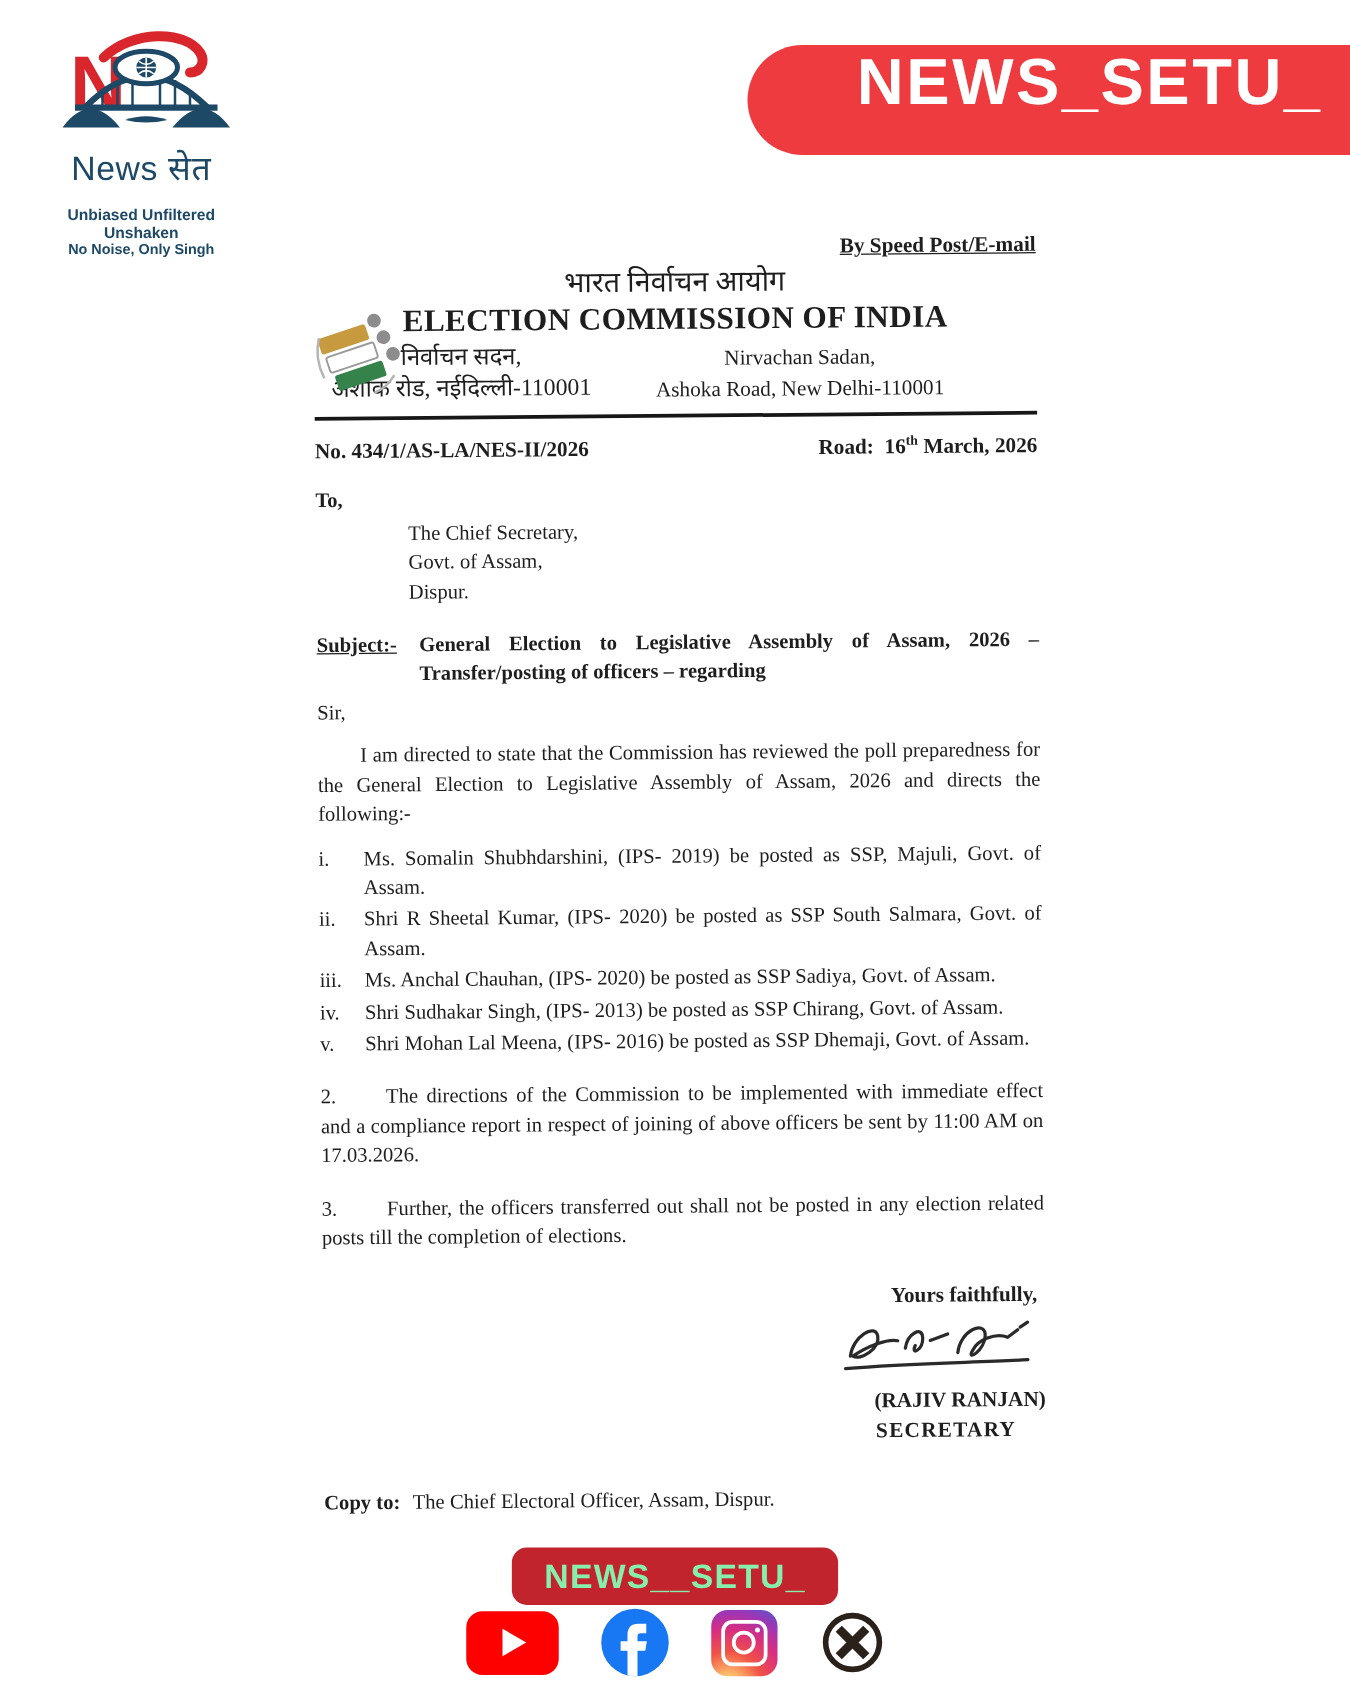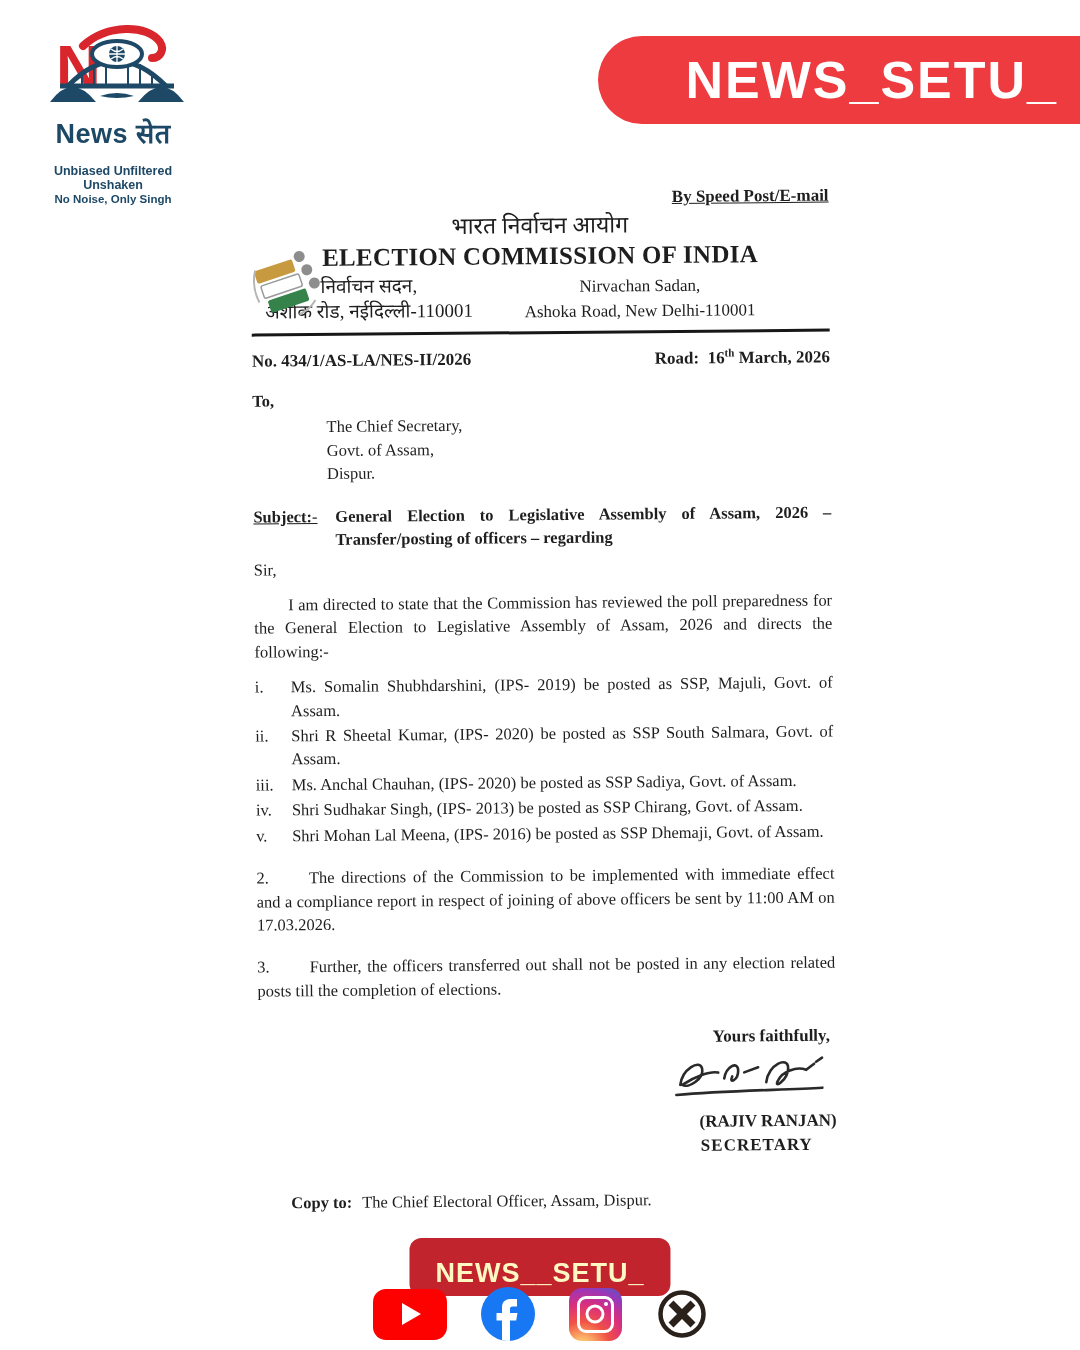--- a/index.html
+++ b/index.html
@@ -3,26 +3,26 @@
 <meta charset="utf-8">
 <style>
   html,body{margin:0;padding:0;}
   body{
     width:1080px;height:1350px;background:#ffffff;position:relative;overflow:hidden;
     font-family:"Liberation Serif",serif;color:#1e1e1e;
   }
   
   .brand{position:absolute;left:28px;top:20px;width:170px;text-align:center;
          color:#1d4866;font-family:"Liberation Sans",sans-serif;}
-  .brand-name{font-size:27px;font-weight:bold;letter-spacing:.5px;line-height:1.05;}
+  .brand-name{font-size:27px;font-weight:normal;letter-spacing:.5px;line-height:1.05;}
   .brand-tag1{font-size:12.5px;font-weight:bold;margin-top:16px;}
   .brand-tag2{font-size:11.5px;font-weight:bold;margin-top:1px;}
   
   .top-banner{position:absolute;top:36px;left:598px;right:0;height:88px;background:#ee3b40;
-    border-radius:44px 0 0 44px;display:flex;align-items:center;justify-content:flex-end;
+    border-radius:44px 0 0 44px;display:flex;align-items:flex-start;justify-content:flex-end;
     padding-right:22px;color:#fff;font-family:"Liberation Sans",sans-serif;font-weight:700;
     font-size:52px;letter-spacing:2px;}
   
   .letter{position:absolute;left:232px;top:186px;width:645px;padding:0 44px 0 23px;
     box-sizing:border-box;font-size:16.5px;line-height:1.42;transform:rotate(-0.5deg);}
   .dispatch{text-align:right;font-weight:bold;text-decoration:underline;font-size:17px;}
   .lh{position:relative;margin-top:2px;}
   .eci-logo{position:absolute;left:-4px;top:26px;}
   .org-hi{text-align:center;font-size:23px;line-height:1.25;}
   .org-en{text-align:center;font-size:25px;font-weight:bold;letter-spacing:.3px;line-height:1.2;}
@@ -45,25 +45,25 @@
   .item-num{width:36px;flex:none;}
   .item-text{flex:1;text-align:justify;}
   .para-n{margin:19px 0 0;text-align:justify;}
   .pnum{margin-right:40px;}
   .closing{margin-top:26px;text-align:right;font-weight:bold;}
   .closing .yf{font-size:17px;padding-right:6px;}
   .sign-wrap{padding-right:2px;margin-top:2px;}
   .sign-name{font-size:17px;}
   .sign-title{font-size:17px;padding-right:24px;letter-spacing:1px;}
   .copy{margin-top:30px;}
-  .copy .b{font-weight:bold;margin-right:6px;margin-left:32px;}
+  .copy .b{font-weight:bold;margin-right:6px;}
   
   .bottom-pill{position:absolute;top:1238px;left:50%;transform:translateX(-50%);
-    background:#c2242e;color:#fef9c3;font-family:"Liberation Sans",sans-serif;font-weight:700;
-    font-size:27px;letter-spacing:1px;padding:20px 26px 7px;border-radius:12px;white-space:nowrap;}
+    background:#c2242e;color:#86efac;font-family:"Liberation Sans",sans-serif;font-weight:700;
+    font-size:27px;letter-spacing:1px;padding:8px 26px 7px;border-radius:12px;white-space:nowrap;}
   .social-row{position:absolute;top:1287px;left:0;width:100%;height:54px;display:flex;
     justify-content:center;align-items:center;gap:34px;}
   .yt{width:74px;height:51px;background:#fd0000;border-radius:13px;display:flex;
     align-items:center;justify-content:center;}
   .yt-tri{width:0;height:0;border-left:19px solid #fff;border-top:11px solid transparent;
     border-bottom:11px solid transparent;margin-left:4px;}
   .fb{width:54px;height:54px;border-radius:50%;background:#1877f2;display:flex;
     align-items:flex-end;justify-content:center;overflow:hidden;}
   .ig{width:53px;height:53px;border-radius:13px;position:relative;
     background:radial-gradient(circle at 25% 115%,#fed373 8%,#f15245 38%,#d92e7f 62%,#9b36b7 82%,#515bca 100%);

